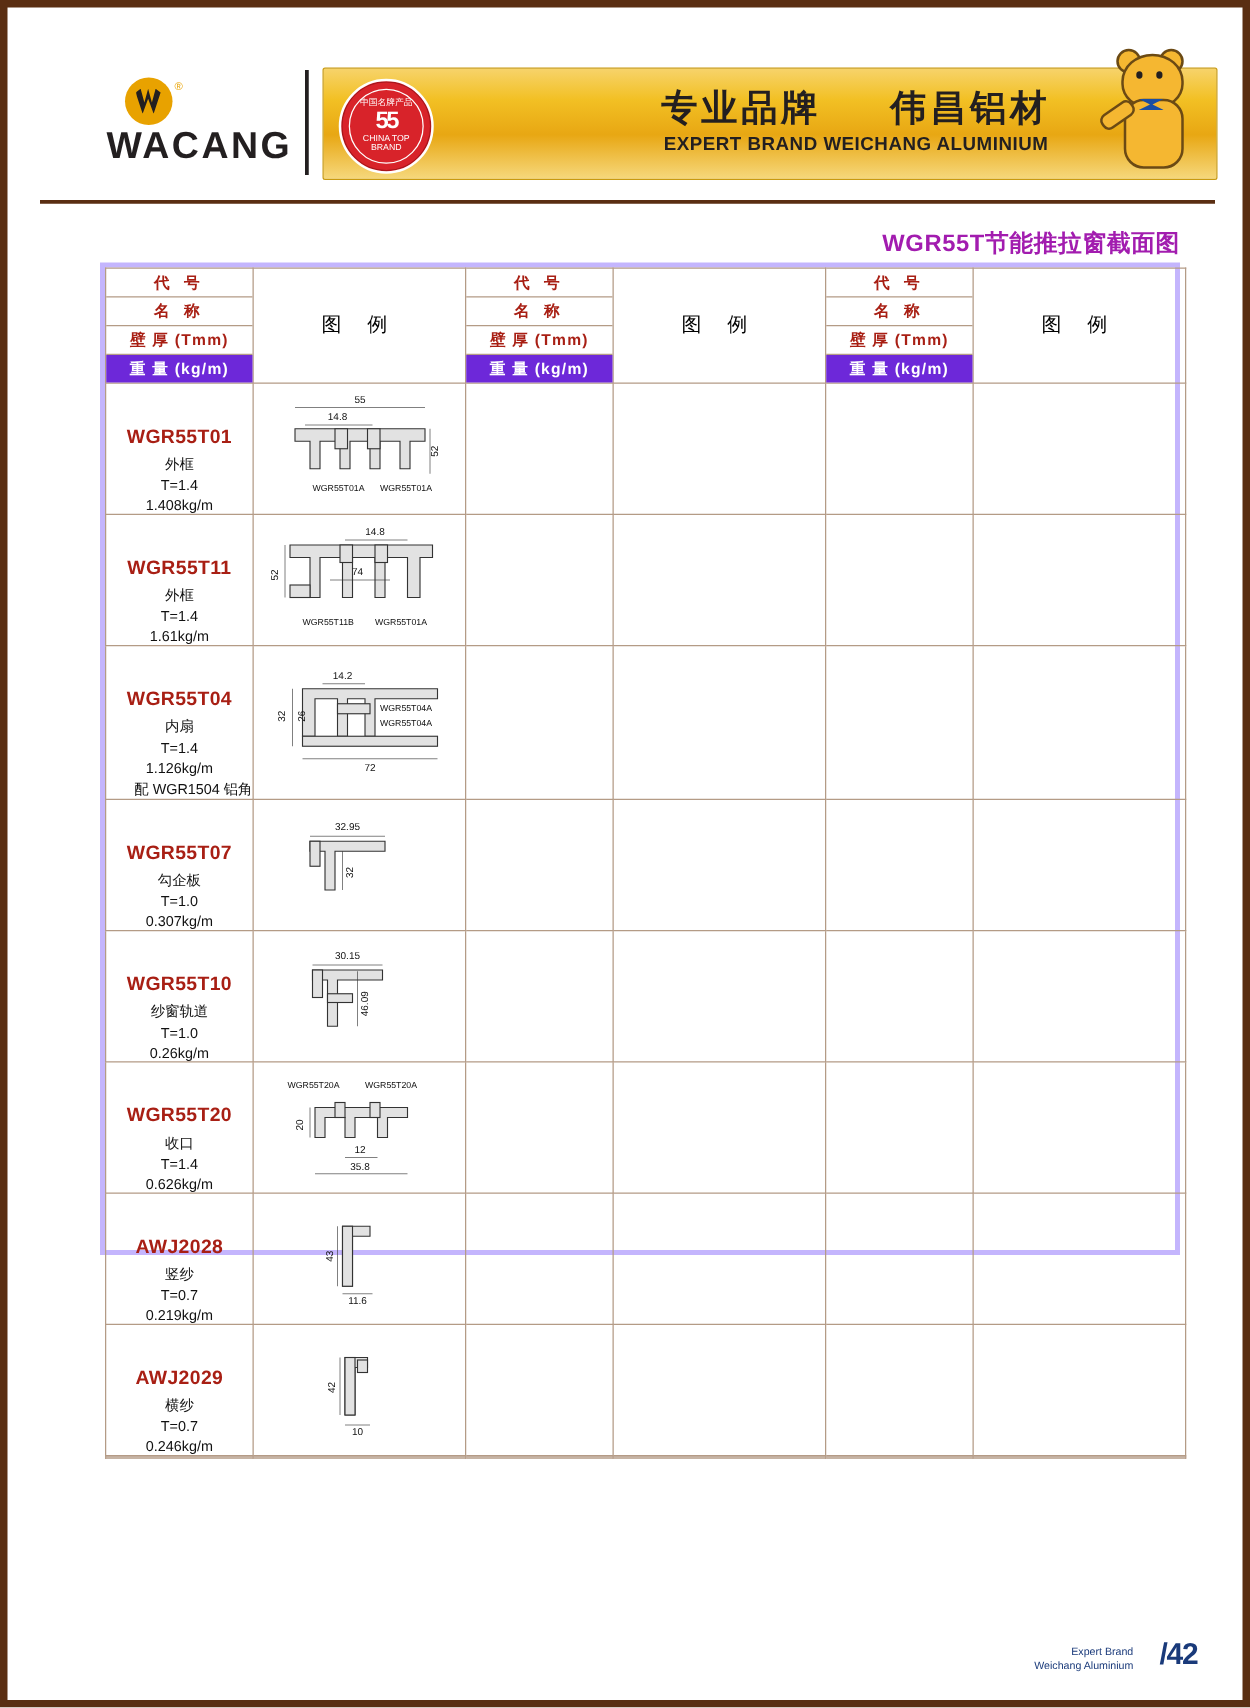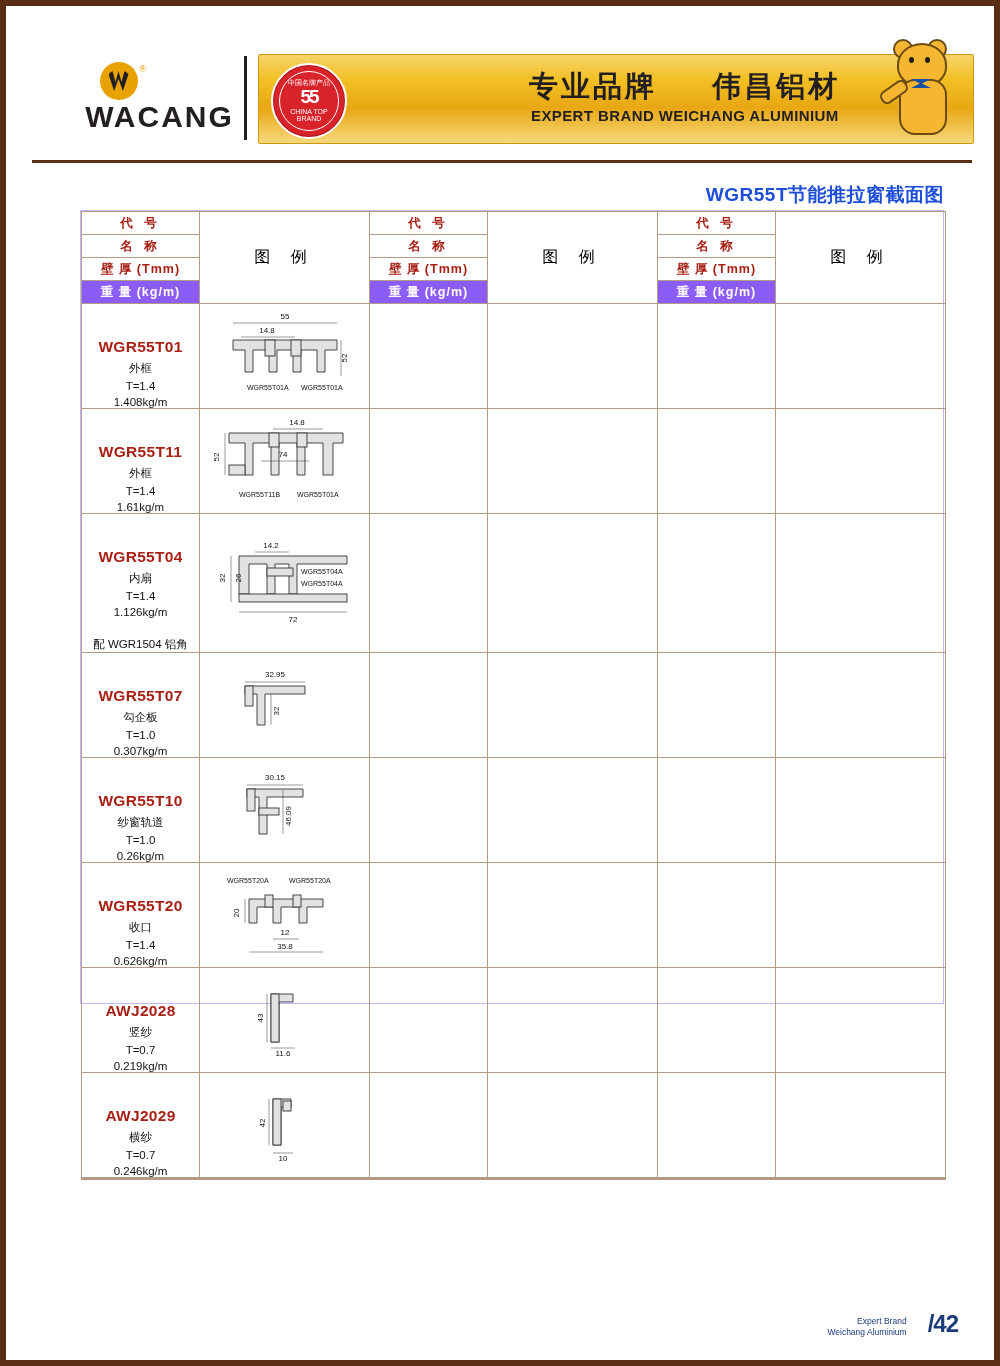--- a/index.html
+++ b/index.html
@@ -110,26 +110,26 @@
   .mascot .arm{
     position:absolute;left:4px;top:48px;width:26px;height:10px;background:#f5b731;
     border:2px solid #6b4a14;border-radius:6px;transform:rotate(-35deg);
   }
   .header-rule{
     position:absolute;left:20px;top:148px;width:940px;height:3px;background:#5a2e12;
   }
   
   .doc-title{
     position:absolute;right:44px;top:170px;
-    font-size:19px;font-weight:bold;color:#1d4ed8;letter-spacing:0.5px;
+    font-size:19px;font-weight:bold;color:#a21caf;letter-spacing:0.5px;
   }
   
   .table-wrap{
     position:absolute;left:68px;top:198px;width:864px;height:794px;
-    border:1px solid #c4b5fd;
+    border:4px solid #c4b5fd;
     box-sizing:border-box;
   }
   table.main{
     border-collapse:collapse;width:100%;height:100%;table-layout:fixed;
   }
   table.main td{
     border:1px solid #b49b86;
     padding:0;vertical-align:middle;
   }
   .col-code{width:118px;}
@@ -143,36 +143,36 @@
   }
   .hdr-stack > div{
     height:22px;line-height:22px;text-align:center;font-size:12.5px;font-weight:bold;
     border-bottom:1px solid #b49b86;
   }
   .hdr-stack > div:last-child{border-bottom:none;}
   .hdr-red{color:#a81f14;letter-spacing:4px;}
   .hdr-name{color:#a81f14;letter-spacing:4px;}
   .hdr-thick{color:#a81f14;letter-spacing:1px;}
   .hdr-weight{
-    background:#8b5cf6;color:#fff;letter-spacing:1px;
+    background:#6d28d9;color:#fff;letter-spacing:1px;
   }
   .hdr-fig{
     text-align:center;font-size:16px;font-weight:normal;letter-spacing:8px;color:#000;
   }
   
   .code-cell{
     text-align:center;padding:8px 2px;
   }
   .code-cell .code{
     color:#a81f14;font-weight:bold;font-size:15.5px;letter-spacing:0.3px;margin-top:34px;
   }
   .code-cell .name{font-size:11.5px;margin-top:5px;color:#111;}
   .code-cell .t{font-size:11.5px;margin-top:4px;color:#111;}
   .code-cell .w{font-size:11.5px;margin-top:4px;color:#111;}
-  .code-cell .extra{font-size:11.5px;margin-top:19px;color:#111;}
+  .code-cell .extra{font-size:11.5px;margin-top:3px;color:#111;text-align:right;}
   .fig-cell{text-align:center;padding:4px 2px;}
   .fig-cell svg{display:block;margin:0 auto;}
   
   .note{
     position:absolute;left:68px;top:1296px;width:864px;text-align:center;
     font-size:12.5px;line-height:20px;color:#111;
   }
   .footer{
     position:absolute;right:30px;bottom:16px;display:flex;align-items:flex-end;
   }

